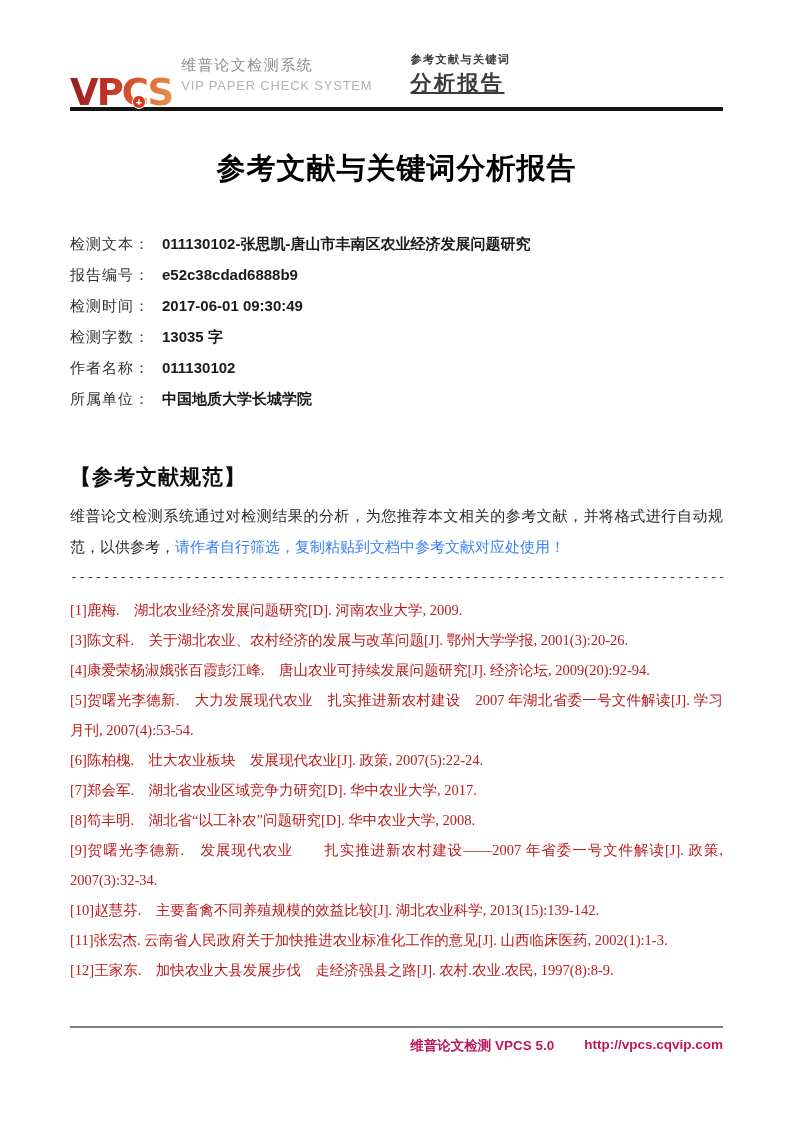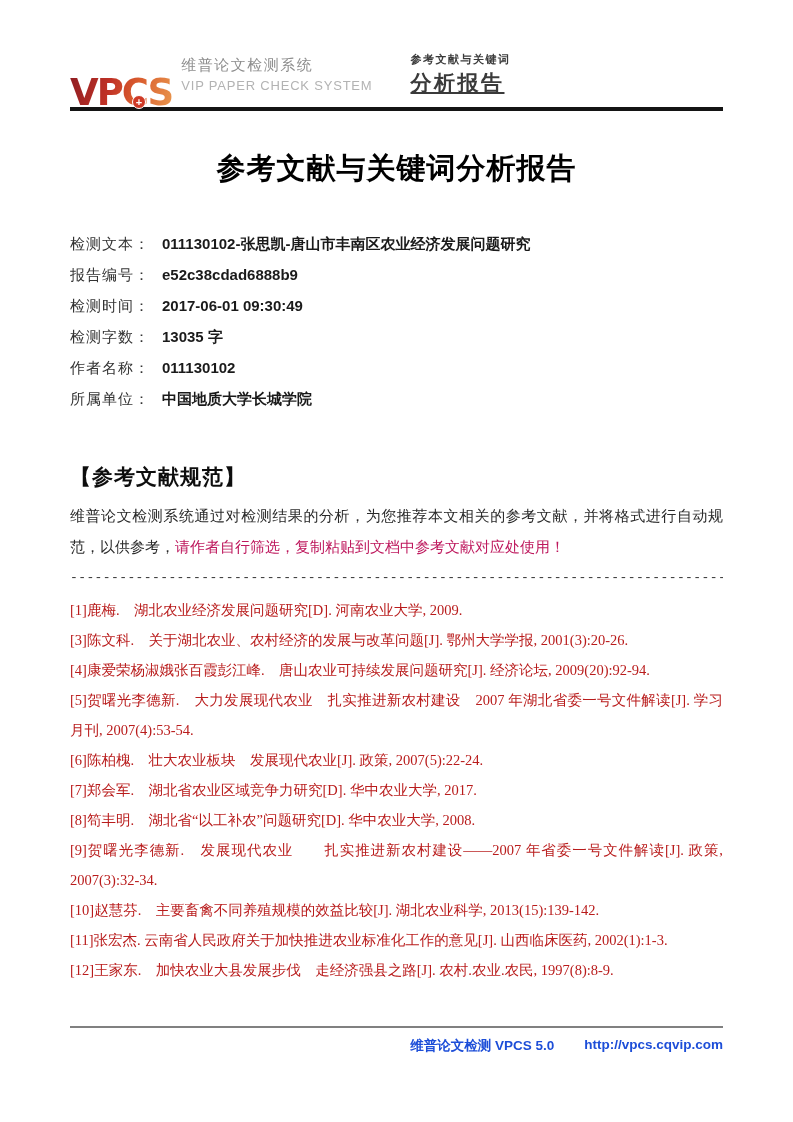--- a/index.html
+++ b/index.html
@@ -46,40 +46,40 @@
   .meta-value { color: #1a1a1a; font-weight: bold; margin-left: 12px; }
 
   
   h2.section-heading {
     margin: 42px 0 0 0; font-size: 21px; font-weight: bold; color: #0d0d0d; letter-spacing: 1px;
   }
   p.intro {
     margin: 10px 0 0 0; font-size: 15px; line-height: 31px; text-align: justify;
     color: #2a2a2a; font-family: "Liberation Serif", serif;
   }
-  p.intro .highlight { color: #be185d; }
+  p.intro .highlight { color: #3b82f6; }
   .dashed-divider {
     margin-top: 5px; font-size: 13px; color: #333; white-space: nowrap;
     overflow: hidden; letter-spacing: 0.4px; line-height: 20px;
     font-family: "Liberation Mono", monospace;
   }
 
   
   .refs { margin-top: 7px; }
   .refs p {
     margin: 0; font-size: 14.5px; line-height: 30px; text-align: justify;
     color: #b91c1c; font-family: "Liberation Serif", serif;
   }
 
   
   .footer { position: absolute; left: 70px; right: 70px; top: 1026px; }
   .footer-rule { border-top: 2px solid #808080; }
   .footer-text {
     margin-top: 9px; display: flex; justify-content: flex-end; gap: 30px;
-    font-size: 13.5px; font-weight: bold; color: #1d4ed8;
+    font-size: 13.5px; font-weight: bold; color: #be185d;
   }
 </style>
 </head>
 <body>
 
 <div class="page">
   <div class="content">
 
     <div class="header-bar">
       <div class="logo">

